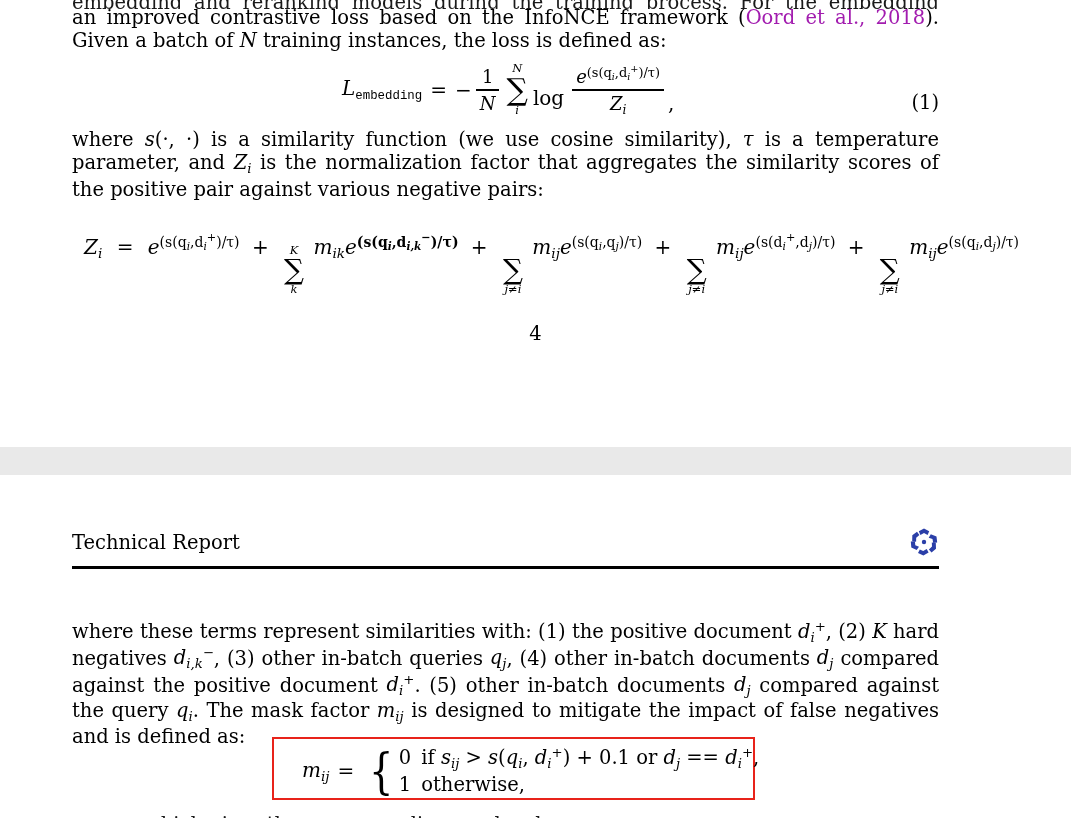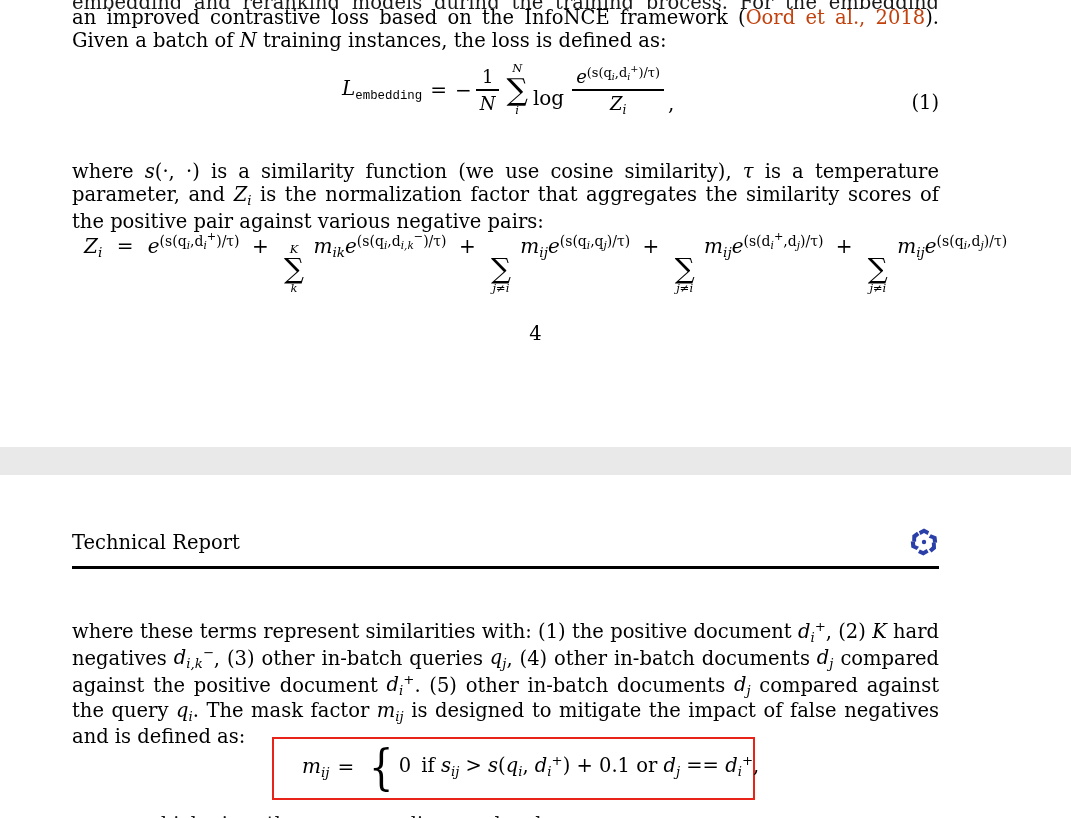--- a/index.html
+++ b/index.html
@@ -66,21 +66,21 @@
     overflow: hidden;
     color: #1a1a1a;
   }
   .clip-top-line p {
     margin: 0;
     font-size: 19.5px;
     line-height: 1.2;
     text-align: justify;
   }
   i, .it { font-style: italic; }
-  .cite { color: #c2410c; }
+  .cite { color: #a21caf; }
   .math { font-family: "DejaVu Serif", serif; font-style: italic; }
   sub {
     font-size: 0.68em;
     vertical-align: -0.32em;
     font-style: italic;
   }
   sup {
     font-size: 0.68em;
     vertical-align: 0.5em;
     font-style: normal;
@@ -263,35 +263,35 @@
         <span class="frac">
           <span class="num it">e<sup style="font-size:0.72em;">(s(q<sub style="font-size:0.72em;">i</sub>,d<sub style="font-size:0.72em;">i</sub><sup style="font-size:0.75em;">+</sup>)/τ)</sup></span>
           <span class="bar"></span>
           <span class="den it">Z<sub>i</sub></span>
         </span>
         <span style="align-self:flex-end;padding-bottom:2px;">,</span>
       </div>
       <div class="eq-num">(1)</div>
     </div>
 
-    <div class="col" style="top:160px;">
+    <div class="col" style="top:128px;">
       <p class="body">where <i>s</i>(·, ·) is a similarity function (we use cosine similarity), <i>τ</i> is a temperature parameter, and <i>Z<sub style="font-style:italic;">i</sub></i> is the normalization factor that aggregates the similarity scores of the positive pair against various negative pairs:</p>
     </div>
 
     <div class="eqz">
       <span class="math">Z<sub>i</sub></span>
       <span style="margin:0 8px;">=</span>
       <span class="math">e<sup style="font-size:0.7em;">(s(q<sub style="font-size:0.75em;">i</sub>,d<sub style="font-size:0.75em;">i</sub><sup style="font-size:0.8em;">+</sup>)/τ)</sup></span>
       <span style="margin:0 6px;">+</span>
       <span class="bigsum">
         <span class="lim">K</span>
         <span class="sym">∑</span>
         <span class="lim">k</span>
       </span>
-      <span class="math">m<sub>ik</sub>e<sup style="font-size:0.7em;">(s(q<sub style="font-size:0.75em;">i</sub>,d<sub style="font-size:0.75em;">i,k</sub><sup style="font-size:0.8em;">−</sup>)/τ)</sup></span>
+      <span class="math">m<sub>ik</sub>e<sup style="font-size:0.7em;font-weight:bold;">(s(q<sub style="font-size:0.75em;">i</sub>,d<sub style="font-size:0.75em;">i,k</sub><sup style="font-size:0.8em;">−</sup>)/τ)</sup></span>
       <span style="margin:0 6px;">+</span>
       <span class="bigsum">
         <span class="lim">&nbsp;</span>
         <span class="sym">∑</span>
         <span class="lim">j≠i</span>
       </span>
       <span class="math">m<sub>ij</sub>e<sup style="font-size:0.7em;">(s(q<sub style="font-size:0.75em;">i</sub>,q<sub style="font-size:0.75em;">j</sub>)/τ)</sup></span>
       <span style="margin:0 6px;">+</span>
       <span class="bigsum">
         <span class="lim">&nbsp;</span>
@@ -338,20 +338,21 @@
       <p class="body">where these terms represent similarities with: (1) the positive document <i>d<sub style="font-style:italic;">i</sub><sup style="font-style:normal;">+</sup></i>, (2) <i>K</i> hard negatives <i>d<sub style="font-style:italic;">i,k</sub><sup style="font-style:normal;">−</sup></i>, (3) other in-batch queries <i>q<sub style="font-style:italic;">j</sub></i>, (4) other in-batch documents <i>d<sub style="font-style:italic;">j</sub></i> compared against the positive document <i>d<sub style="font-style:italic;">i</sub><sup style="font-style:normal;">+</sup></i>. (5) other in-batch documents <i>d<sub style="font-style:italic;">j</sub></i> compared against the query <i>q<sub style="font-style:italic;">i</sub></i>. The mask factor <i>m<sub style="font-style:italic;">ij</sub></i> is designed to mitigate the impact of false negatives and is defined as:</p>
     </div>
 
     <div class="box-eq">
       <div class="box-inner">
         <span class="math">m<sub>ij</sub></span>
         <span style="margin:0 8px;">=</span>
         <span class="brace">{</span>
         <span class="cases">
           <span class="row"><span class="cnum">0</span><span>if <i>s<sub style="font-style:italic;">ij</sub></i> &gt; <i>s</i>(<i>q<sub style="font-style:italic;">i</sub></i>, <i>d<sub style="font-style:italic;">i</sub><sup style="font-style:normal;">+</sup></i>) + 0.1 or <i>d<sub style="font-style:italic;">j</sub></i> == <i>d<sub style="font-style:italic;">i</sub><sup style="font-style:normal;">+</sup></i>,</span></span>
+          <span class="row"><span class="cnum">1</span><span>otherwise,</span></span>
         </span>
       </div>
     </div>
 
     <div class="tail">
       <p style="text-indent:72px;">which gives the corresponding mask value</p>
     </div>
   </div>
 
 </div>

